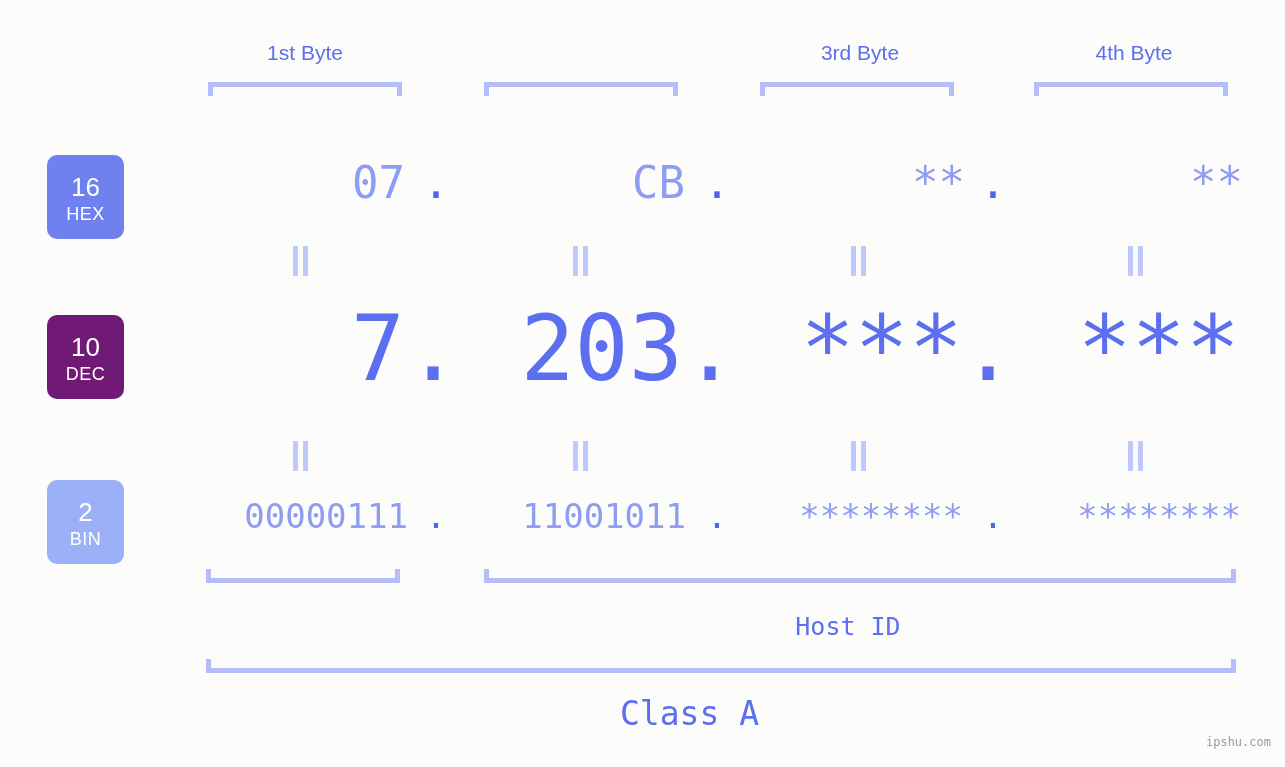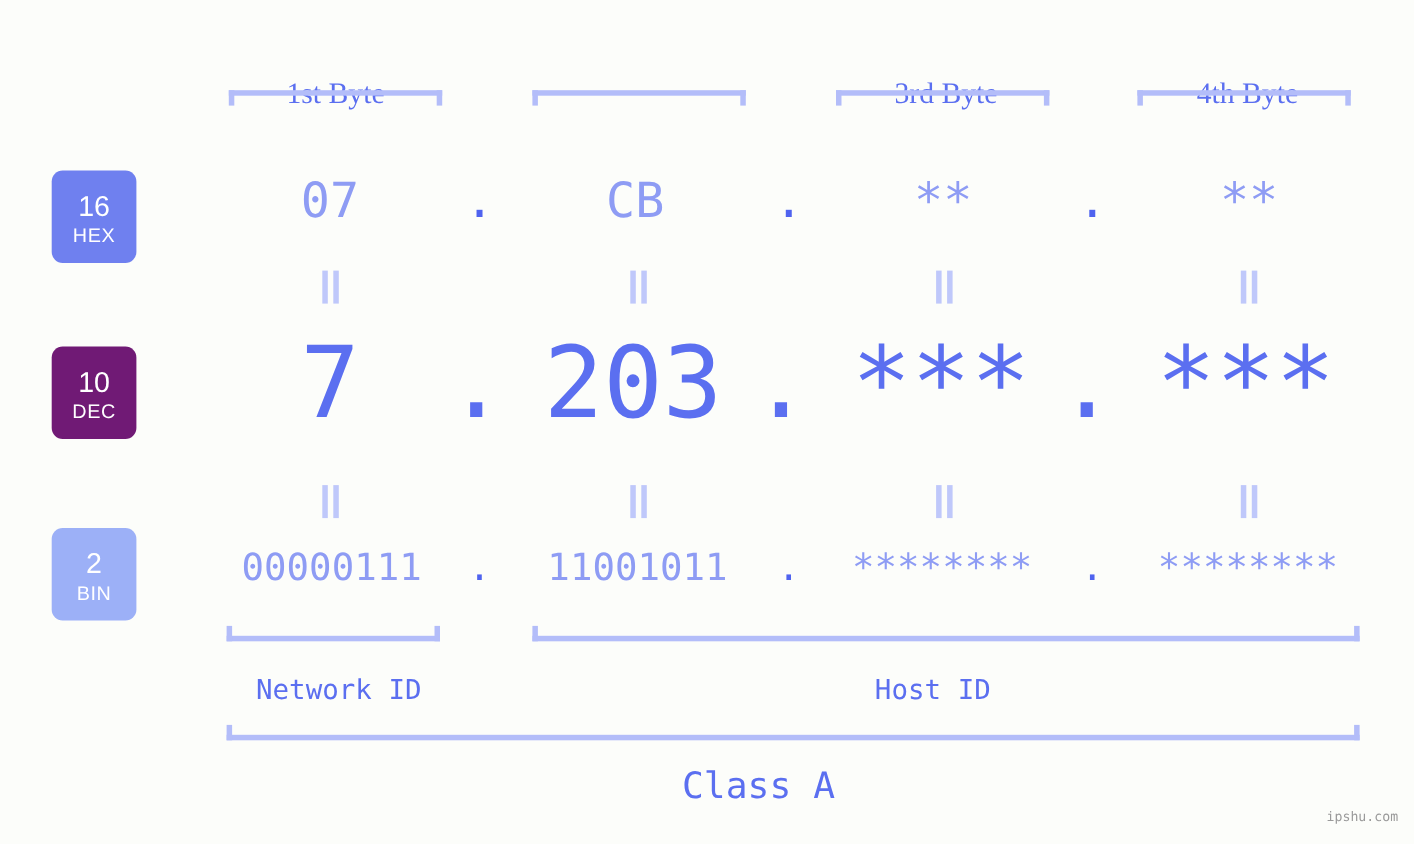--- a/index.html
+++ b/index.html
@@ -22,26 +22,25 @@
     height: 767px;
   }
 
   
   .byte-header {
     position: absolute;
     top: 32px;
     height: 42px;
     line-height: 42px;
     text-align: center;
-    font-family: Liberation Serif, serif;
-    font-size: 27px;
+    font-family: Liberation Sans, sans-serif;
+    font-size: 21px;
     color: #5b6ff0;
     letter-spacing: 0px;
     white-space: nowrap;
-    margin-top: 32px;
   }
 
   
   .bracket {
     position: absolute;
     box-sizing: border-box;
   }
   .bracket-down {
     border-top: 5px solid #b3bdf9;
     border-left: 5px solid #b3bdf9;
@@ -83,21 +82,21 @@
 
   
   .value-row {
     position: absolute;
     left: 0;
     width: 1285px;
     height: 0;
   }
   .cell {
     position: absolute;
-    text-align: center;
+    text-align: right;
     white-space: pre;
     font-family: "DejaVu Sans Mono", monospace;
   }
 
   .row-hex .cell { font-size: 44px; color: #8e9cf4; }
   .row-dec .cell { font-size: 90px; color: #5b6ff0; }
   .row-bin .cell { font-size: 34px; color: #8e9cf4; }
 
   .dot {
     position: absolute;
@@ -253,21 +252,20 @@
 
     <div class="cell" style="left:750px; top:496px; width:213px;">********</div>
     <div class="dot" style="left:962px; top:496px; width:62px;">.</div>
 
     <div class="cell" style="left:1028px; top:496px; width:213px;">********</div>
   </div>
 
   <div class="bracket bracket-up" style="left:206px; top:569px; width:194px;"></div>
   <div class="bracket bracket-up" style="left:484px; top:569px; width:752px;"></div>
 
-  <div class="id-label" style="left:198px; top:612px; width:220px;">Network ID</div>
   <div class="id-label" style="left:738px; top:612px; width:220px;">Host ID</div>
 
   <div class="bracket bracket-up" style="left:206px; top:659px; width:1030px;"></div>
 
   <div class="class-label" style="left:620px; top:694px; width:224px;">Class A</div>
 
   <div class="watermark">ipshu.com</div>
 
 </div>
 

